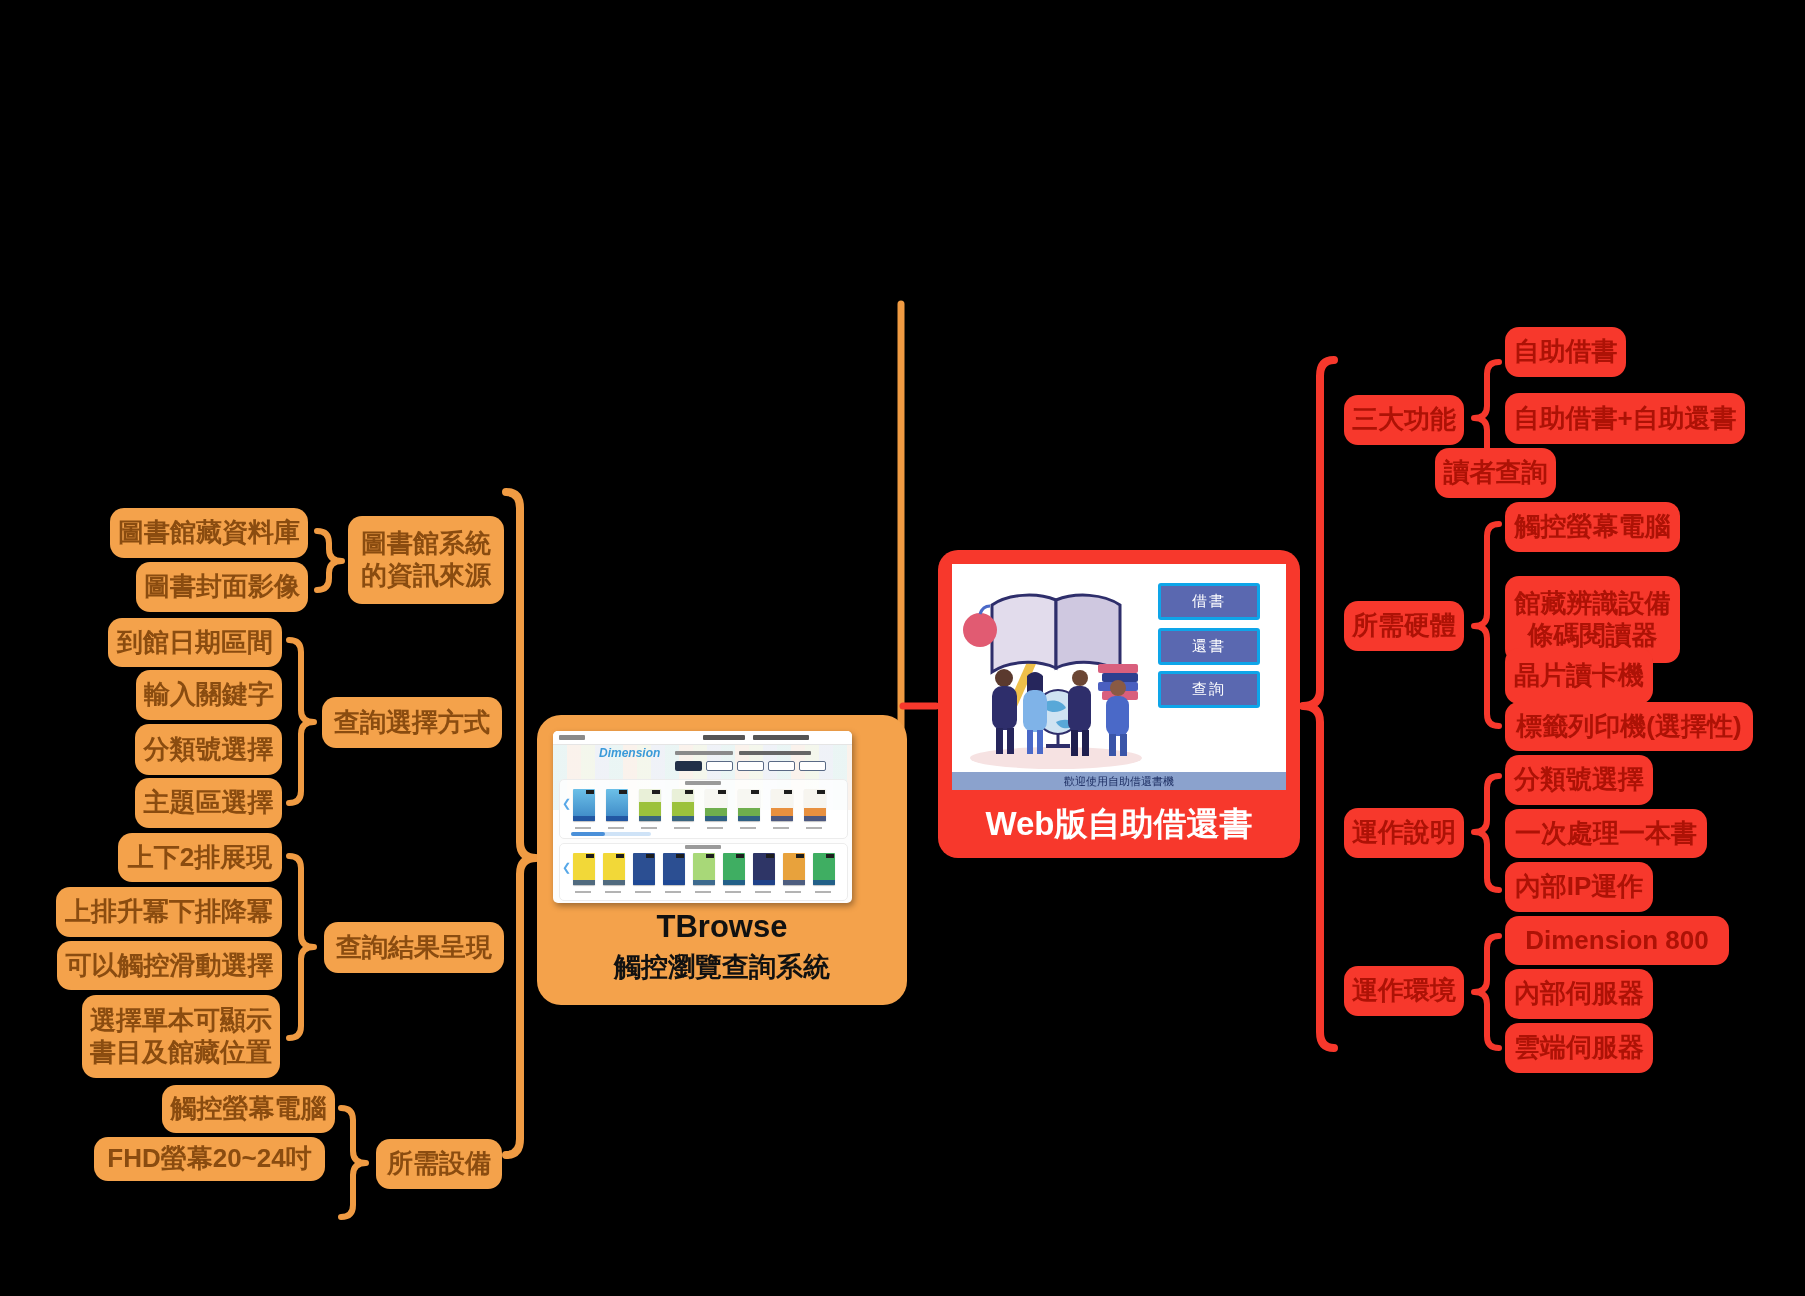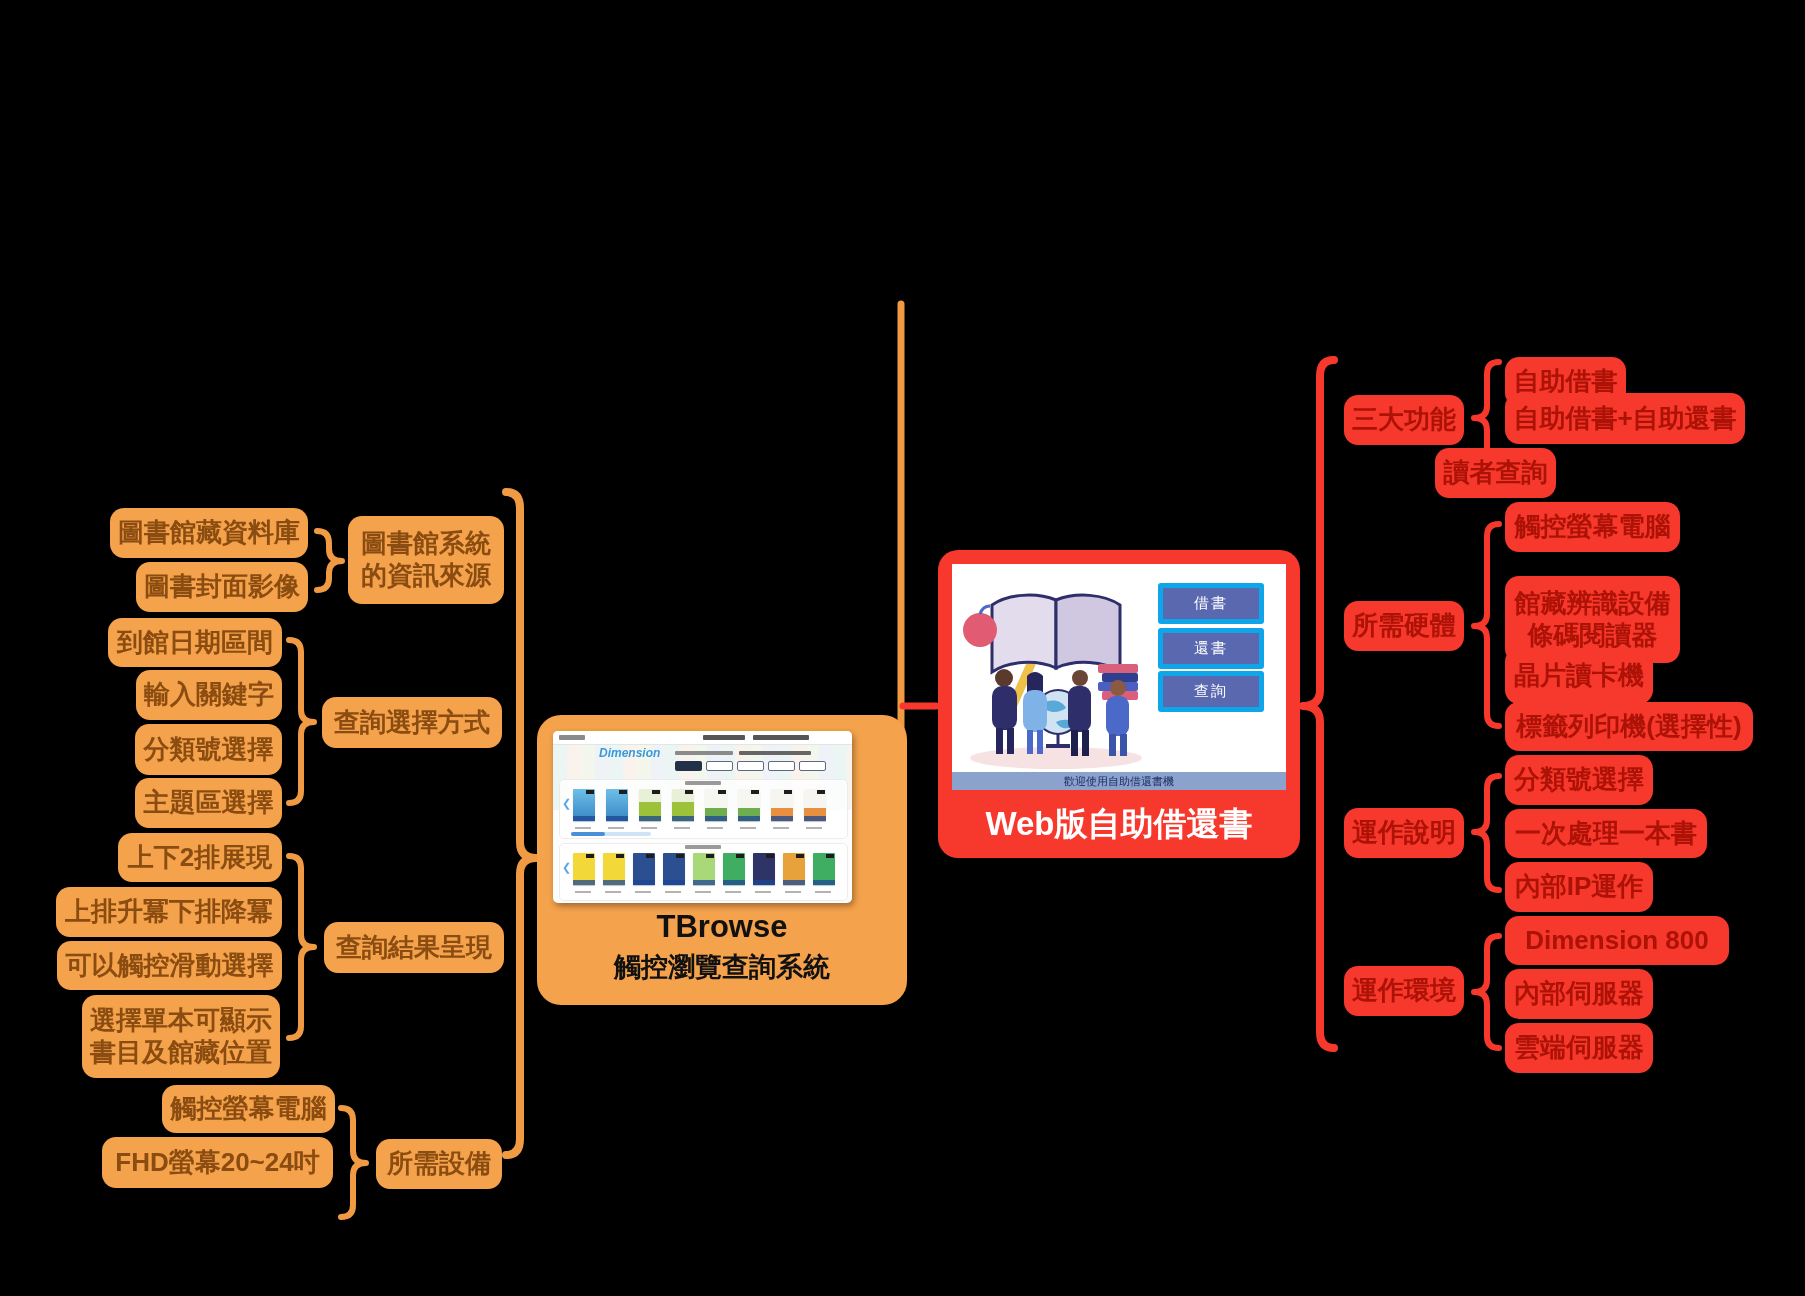--- a/index.html
+++ b/index.html
@@ -52,21 +52,21 @@
   .date{position:absolute;width:16px;height:2px;background:#b3b3b3;}
   .chev{position:absolute;color:#57a8e8;font-size:11px;font-weight:bold;}
   .prog{position:absolute;height:4px;border-radius:2px;}
 
   
   .web-node{position:absolute;left:938px;top:550px;width:362px;height:308px;
             background:#f7382c;border-radius:20px;box-shadow:0 2px 0 rgba(0,0,0,.35);}
   .web-screen{position:absolute;left:14px;top:14px;width:334px;height:226px;background:#fff;
               overflow:hidden;}
   .scr-btn{position:absolute;left:206px;width:96px;height:31px;background:#5a68b0;
-           border:5px solid #0ea5e9;border-radius:3px;color:#fff;font-size:15px;
+           border:3px solid #0ea5e9;border-radius:3px;color:#fff;font-size:15px;
            display:flex;align-items:center;justify-content:center;letter-spacing:2px;}
   .scr-footer{position:absolute;left:0;top:208px;width:100%;height:18px;background:#8ba2cd;
               color:#1e2f63;font-size:11px;display:flex;align-items:center;justify-content:center;}
   .web-title{position:absolute;left:0;top:252px;width:100%;text-align:center;color:#fff;
              font-weight:bold;font-size:33px;}
   .illus{position:absolute;left:6px;top:8px;width:196px;height:200px;}
 </style>
 </head>
 <body>
 
@@ -106,21 +106,21 @@
   <div class="node node-o" style="left:322px;top:697px;width:180px;height:51px">查詢選擇方式</div>
 
   <div class="node node-o" style="left:118px;top:833px;width:164px;height:49px">上下2排展現</div>
   <div class="node node-o" style="left:56px;top:887px;width:226px;height:50px">上排升冪下排降冪</div>
   <div class="node node-o" style="left:57px;top:941px;width:225px;height:49px">可以觸控滑動選擇</div>
   <div class="node node-o" style="left:82px;top:995px;width:198px;height:83px">選擇單本可顯示
 書目及館藏位置</div>
   <div class="node node-o" style="left:324px;top:922px;width:180px;height:51px">查詢結果呈現</div>
 
   <div class="node node-o" style="left:162px;top:1085px;width:173px;height:48px">觸控螢幕電腦</div>
-  <div class="node node-o" style="left:102px;top:1137px;width:231px;height:51px">FHD螢幕20~24吋</div>
+  <div class="node node-o" style="left:94px;top:1137px;width:231px;height:44px">FHD螢幕20~24吋</div>
   <div class="node node-o" style="left:376px;top:1139px;width:126px;height:50px">所需設備</div>
 
   <div class="tbrowse-node">
     <div class="shot">
       <div class="shot-backdrop"></div>
       <div class="shot-head">
         <span class="bar" style="left:6px;top:4px;width:26px;height:5px;background:#8a8a8a"></span>
         <span class="bar" style="left:150px;top:4px;width:42px;height:5px;background:#555"></span>
         <span class="bar" style="left:200px;top:4px;width:56px;height:5px;background:#555"></span>
       </div>
@@ -248,21 +248,21 @@
       <div class="scr-footer">歡迎使用自助借還書機</div>
     </div>
     <div class="web-title">Web版自助借還書</div>
   </div>
 
   <div class="node node-r" style="left:1344px;top:395px;width:120px;height:50px">三大功能</div>
   <div class="node node-r" style="left:1344px;top:601px;width:120px;height:50px">所需硬體</div>
   <div class="node node-r" style="left:1344px;top:808px;width:120px;height:50px">運作說明</div>
   <div class="node node-r" style="left:1344px;top:966px;width:120px;height:50px">運作環境</div>
 
-  <div class="node node-r" style="left:1505px;top:357px;width:121px;height:50px">自助借書</div>
+  <div class="node node-r" style="left:1505px;top:327px;width:121px;height:50px">自助借書</div>
   <div class="node node-r" style="left:1505px;top:393px;width:240px;height:51px">自助借書+自助還書</div>
   <div class="node node-r" style="left:1435px;top:448px;width:121px;height:50px">讀者查詢</div>
 
   <div class="node node-r" style="left:1505px;top:502px;width:175px;height:50px">觸控螢幕電腦</div>
   <div class="node node-r" style="left:1505px;top:576px;width:175px;height:87px">館藏辨識設備
 條碼閱讀器</div>
   <div class="node node-r" style="left:1505px;top:648px;width:148px;height:56px">晶片讀卡機</div>
   <div class="node node-r" style="left:1505px;top:702px;width:248px;height:49px">標籤列印機(選擇性)</div>
 
   <div class="node node-r" style="left:1505px;top:755px;width:148px;height:50px">分類號選擇</div>

